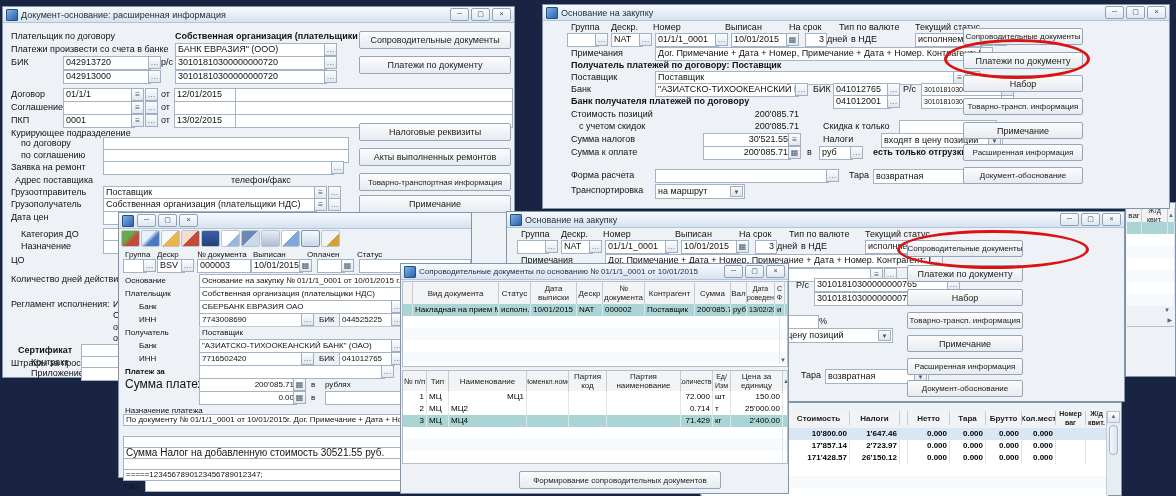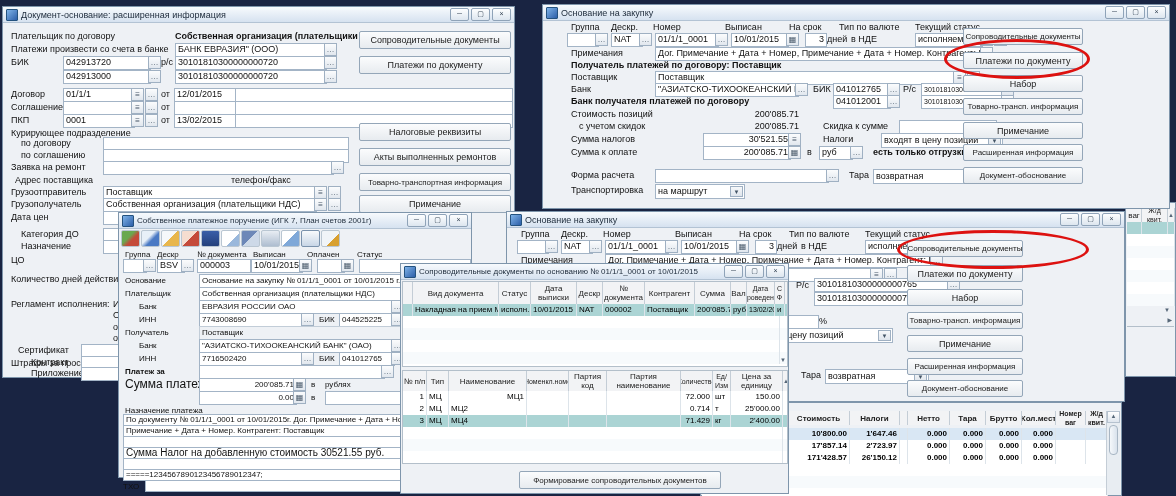--- a/index.html
+++ b/index.html
@@ -222,21 +222,21 @@
     <div class="lbl" style="left:18px;top:234px;">Назначение</div>
     <div class="inp" style="left:100px;top:233px;width:240px;"></div>
     <div class="lbl" style="left:8px;top:248px;">ЦО</div>
     <div class="lbl" style="left:8px;top:267px;">Количество дней действия доку</div>
     <div class="lbl" style="left:8px;top:292px;">Регламент исполнения:</div>
     <div class="lbl" style="left:110px;top:292px;">И</div>
     <div class="lbl" style="left:110px;top:303px;">О</div>
     <div class="lbl" style="left:8px;top:315px;margin-top:36px;">Штрафы за просрочку:</div>
     <div class="lbl" style="left:110px;top:315px;">о</div>
     <div class="lbl" style="left:110px;top:326px;">от</div>
-    <div class="lbl" style="left:15px;top:338px;">Сертификат</div>
+    <div class="lbl" style="left:15px;top:338px;font-weight:bold;">Сертификат</div>
     <div class="inp" style="left:78px;top:337px;width:300px;"></div>
     <div class="lbl" style="left:28px;top:350px;">Контракт</div>
     <div class="inp" style="left:78px;top:349px;width:300px;"></div>
     <div class="lbl" style="left:28px;top:361px;">Приложение</div>
     <div class="inp" style="left:78px;top:360px;width:300px;"></div>
     <div class="btn" style="left:356px;top:24px;width:150px;height:16px;">Сопроводительные документы</div>
     <div class="btn" style="left:356px;top:49px;width:150px;height:16px;">Платежи по документу</div>
     <div class="btn" style="left:356px;top:141px;width:150px;height:16px;">Акты выполненных ремонтов</div>
     <div class="btn" style="left:356px;top:116px;width:150px;height:16px;">Налоговые реквизиты</div>
     <div class="btn" style="left:356px;top:166px;width:150px;height:16px;font-size:8px;">Товарно-транспортная информация</div>
@@ -293,21 +293,21 @@
     <div class="sq" style="left:458px;top:78px;">…</div>
     <div class="lbl b" style="left:28px;top:91px;">Банк получателя платежей по договору</div>
     <div class="inp" style="left:290px;top:90px;width:52px;">041012001</div>
     <div class="sq" style="left:344px;top:90px;">…</div>
     <div class="inp" style="left:378px;top:90px;width:78px;font-size:7px;">30101810300000000765</div>
     <div class="sq" style="left:458px;top:90px;">…</div>
     <div class="lbl" style="left:28px;top:104px;">Стоимость позиций</div>
     <div class="lbl ra" style="left:160px;top:104px;width:96px;text-align:right;">200'085.71</div>
     <div class="lbl" style="left:36px;top:116px;">с учетом скидок</div>
     <div class="lbl" style="left:160px;top:116px;width:96px;text-align:right;">200'085.71</div>
-    <div class="lbl" style="left:280px;top:116px;">Скидка к сумме</div>
+    <div class="lbl" style="left:280px;top:116px;">Скидка к только</div>
     <div class="inp ra" style="left:356px;top:115px;width:92px;">0.00</div>
     <div class="lbl" style="left:454px;top:116px;">%</div>
     <div class="lbl" style="left:28px;top:129px;">Сумма налогов</div>
     <div class="inp ra" style="left:160px;top:128px;width:82px;">30'521.55</div>
     <div class="sq" style="left:245px;top:128px;">≡</div>
     <div class="lbl" style="left:280px;top:129px;">Налоги</div>
     <div class="drop" style="left:338px;top:128px;width:104px;">входят в цену позиций</div>
     <div class="lbl" style="left:28px;top:142px;">Сумма к оплате</div>
     <div class="inp ra" style="left:160px;top:141px;width:82px;">200'085.71</div>
     <div class="sq" style="left:245px;top:141px;">▦</div>
@@ -327,21 +327,20 @@
     <div class="btn" style="left:420px;top:70px;width:118px;height:15px;">Набор</div>
     <div class="btn" style="left:420px;top:93px;width:118px;height:15px;font-size:8px;">Товарно-трансп. информация</div>
     <div class="btn" style="left:420px;top:117px;width:118px;height:15px;">Примечание</div>
     <div class="btn" style="left:420px;top:139px;width:118px;height:15px;font-size:8px;">Расширенная информация</div>
     <div class="btn" style="left:420px;top:162px;width:118px;height:15px;font-size:8px;">Документ-обоснование</div>
   </div>
 
   <div class="win" style="left:118px;top:212px;width:354px;height:266px;">
     <div class="tbar">
       <span class="wicon"></span>
-      <span class="ttxt" style="font-size:8px;">Собственное платежное поручение (ИГК 7, План счетов 2001г)</span>
       <span class="wbtns">
         <span class="wb">─</span>
         <span class="wb">▢</span>
         <span class="wb">×</span>
       </span>
     </div>
     <div style="position:absolute;left:2px;top:17px;display:flex;gap:1px;">
       <span class="ticon" style="background:linear-gradient(135deg,#6aa84f 40%,#c44a3a 60%);"></span>
       <span class="ticon" style="background:linear-gradient(135deg,#e8f0f8 40%,#4a79c4 60%);"></span>
       <span class="ticon" style="background:linear-gradient(135deg,#f5f8fb 50%,#e8b64c 50%);"></span>
@@ -368,21 +367,21 @@
     <div class="inp" style="left:132px;top:46px;width:46px;">10/01/2015</div>
     <div class="sq" style="left:180px;top:46px;">▦</div>
     <div class="inp" style="left:198px;top:46px;width:22px;"></div>
     <div class="sq" style="left:222px;top:46px;">▦</div>
     <div class="inp" style="left:240px;top:46px;width:106px;"></div>
     <div class="lbl" style="left:6px;top:62px;font-size:8px;">Основание</div>
     <div class="inp" style="left:80px;top:61px;width:266px;font-size:8px;">Основание на закупку № 01/1/1_0001 от 10/01/2015 г. Дог. Примечание + Д</div>
     <div class="lbl" style="left:6px;top:75px;font-size:8px;">Плательщик</div>
     <div class="inp" style="left:80px;top:74px;width:266px;font-size:8px;">Собственная организация (плательщики НДС)</div>
     <div class="lbl" style="left:20px;top:88px;font-size:8px;">Банк</div>
-    <div class="inp" style="left:80px;top:87px;width:190px;font-size:8px;">ЕВРАЗИЯ РОССИИ ОАО</div>
+    <div class="inp" style="left:80px;top:87px;width:190px;font-size:8px;">СБЕРБАНК ЕВРАЗИЯ ОАО</div>
     <div class="sq" style="left:272px;top:87px;">…</div>
     <div class="lbl" style="left:288px;top:88px;font-size:8px;">счет №</div>
     <div class="inp" style="left:314px;top:87px;width:34px;font-size:8px;">0987654</div>
     <div class="lbl" style="left:20px;top:101px;font-size:8px;">ИНН</div>
     <div class="inp" style="left:80px;top:100px;width:100px;font-size:8px;">7743008690</div>
     <div class="sq" style="left:182px;top:100px;">…</div>
     <div class="lbl" style="left:200px;top:101px;font-size:8px;">БИК</div>
     <div class="inp" style="left:220px;top:100px;width:50px;font-size:8px;">044525225</div>
     <div class="sq" style="left:272px;top:100px;">…</div>
     <div class="inp" style="left:314px;top:100px;width:34px;font-size:8px;">3010181</div>
@@ -410,21 +409,20 @@
     <div class="sq" style="left:174px;top:165px;">▦</div>
     <div class="lbl" style="left:192px;top:166px;font-size:8px;">в</div>
     <div class="lbl" style="left:206px;top:166px;font-size:8px;">рублях</div>
     <div class="inp ra" style="left:80px;top:178px;width:92px;font-size:8px;">0.00</div>
     <div class="sq" style="left:174px;top:178px;">▦</div>
     <div class="lbl" style="left:192px;top:179px;font-size:8px;">в</div>
     <div class="inp" style="left:206px;top:178px;width:90px;font-size:8px;"></div>
     <div class="sq" style="left:298px;top:178px;">…</div>
     <div class="lbl" style="left:6px;top:192px;font-size:8px;">Назначение платежа</div>
     <div class="inp" style="left:4px;top:201px;width:342px;font-size:8px;height:10px;line-height:10px;">По документу № 01/1/1_0001 от 10/01/2015г. Дог. Примечание + Дата + Номер,</div>
-    <div class="inp" style="left:4px;top:212px;width:342px;font-size:8px;height:10px;line-height:10px;">Примечание + Дата + Номер. Контрагент: Поставщик</div>
     <div class="inp" style="left:4px;top:223px;width:342px;font-size:8px;height:10px;line-height:10px;"></div>
     <div class="inp" style="left:4px;top:234px;width:342px;font-size:10px;height:10px;line-height:10px;">Сумма Налог на добавленную стоимость 30521.55 руб.</div>
     <div class="inp" style="left:4px;top:245px;width:342px;font-size:8px;height:10px;line-height:10px;"></div>
     <div class="inp" style="left:4px;top:256px;width:342px;font-size:8px;height:10px;line-height:10px;">=====1234567890123456789012347;</div>
     <div class="lbl" style="left:4px;top:268px;font-size:8px;">ТХО</div>
     <div class="inp" style="left:26px;top:267px;width:320px;font-size:8px;height:10px;line-height:10px;"></div>
     <div class="lbl" style="left:6px;top:280px;font-size:7px;">Получ.товара</div>
     <div class="lbl" style="left:62px;top:280px;font-size:7px;">Вид опер</div>
     <div class="lbl" style="left:102px;top:280px;font-size:7px;">Назн.плат.</div>
     <div class="lbl" style="left:148px;top:280px;font-size:7px;">Оч.плат.</div>

